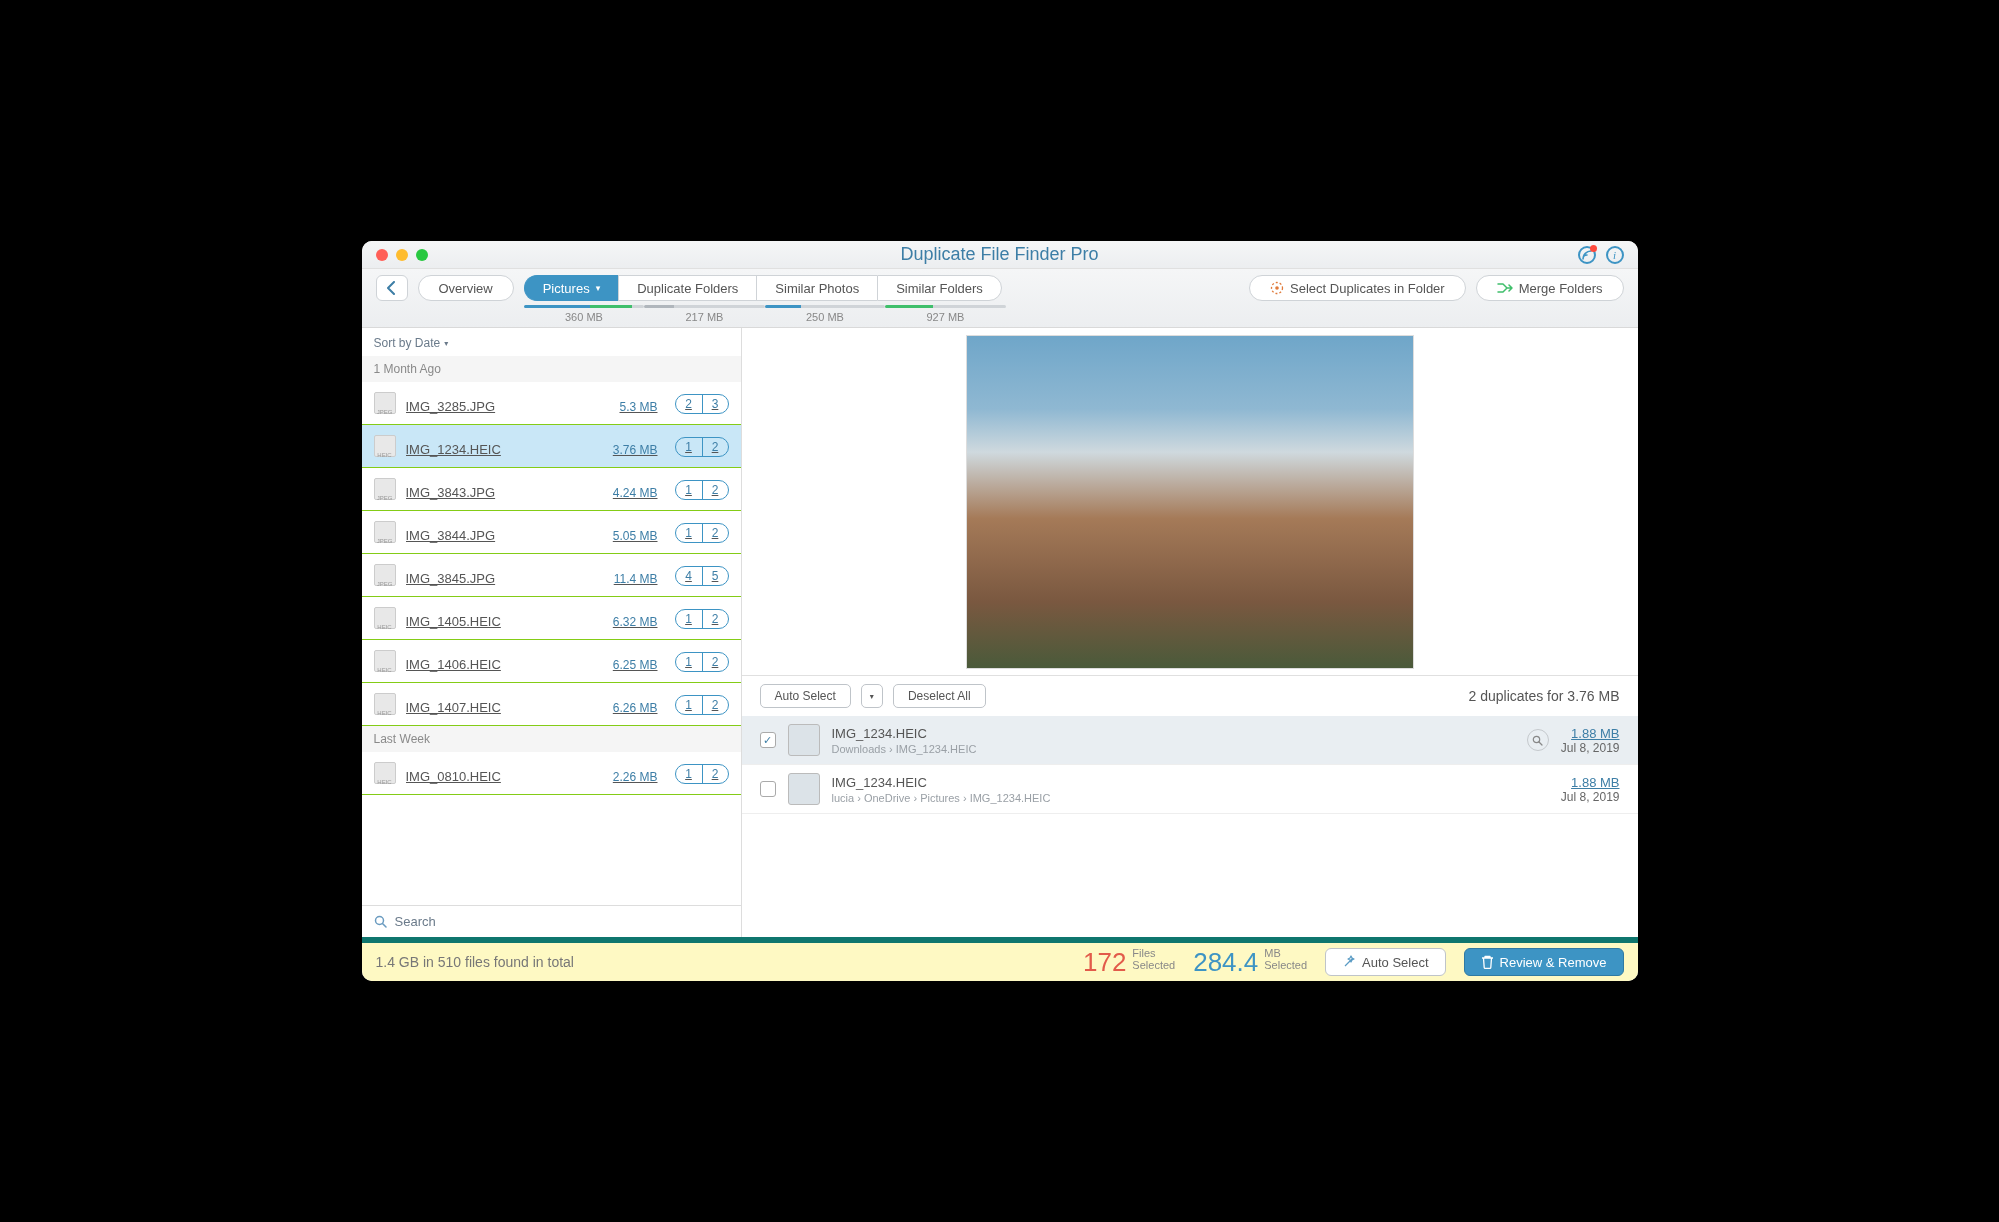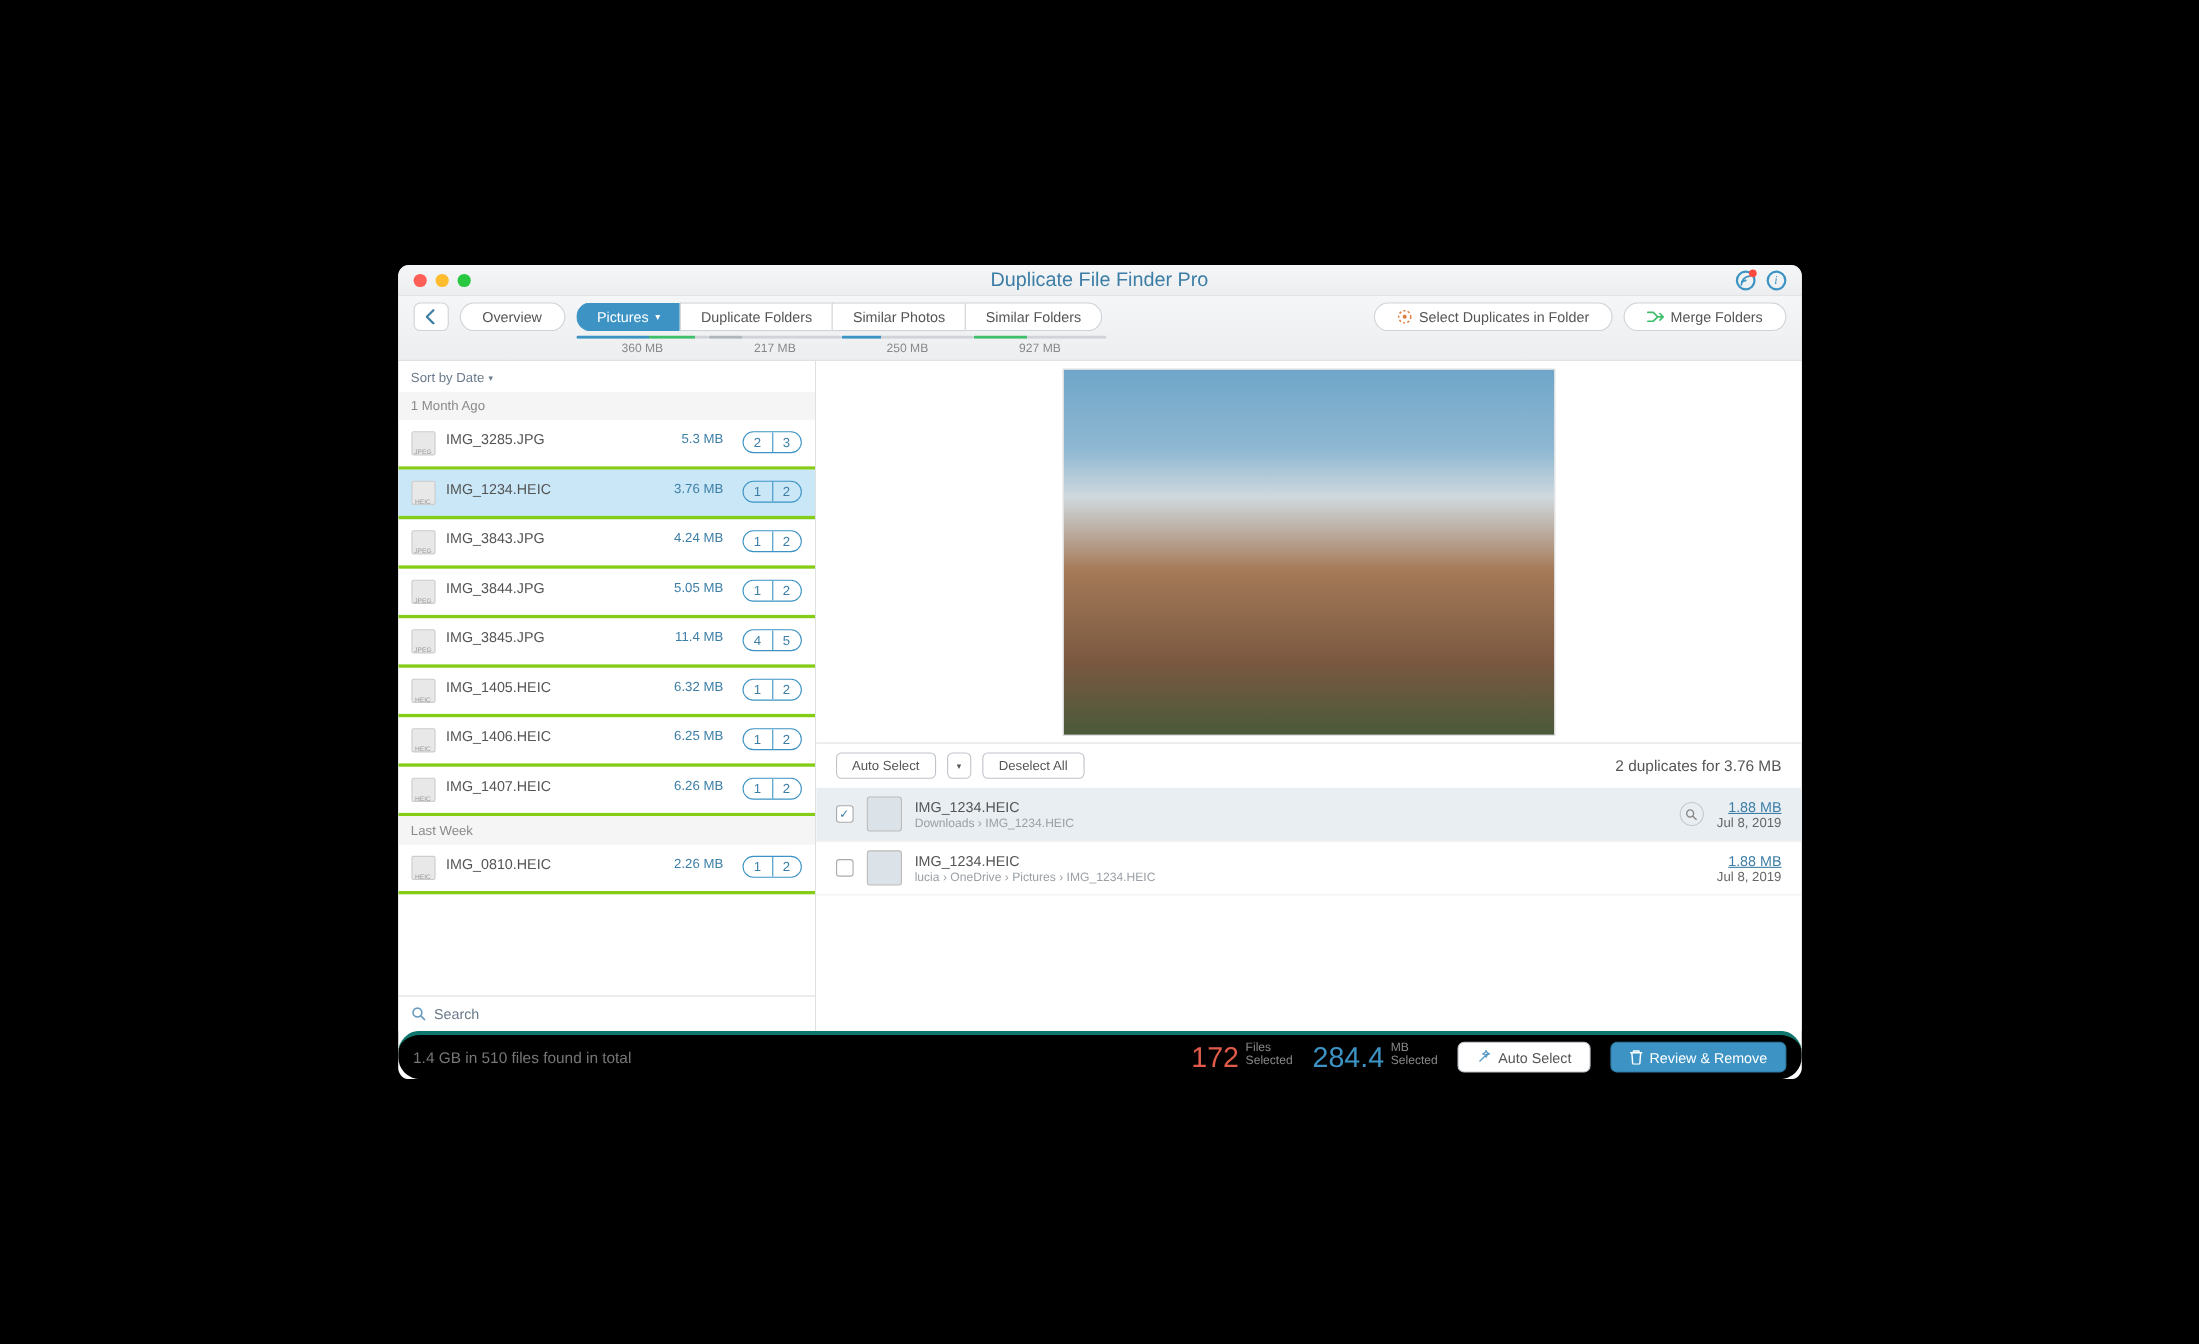--- a/index.html
+++ b/index.html
@@ -64,22 +64,23 @@
 .sizebar { height:3px; border-radius:2px; margin-bottom:3px; background:#d0d4d8; position:relative; overflow:hidden; }
 .sizebar > div { height:100%; }
 .spacer { flex:1; }
 
 .main { flex:1; display:flex; overflow:hidden; }
 .sidebar { width:380px; border-right:1px solid #ddd; display:flex; flex-direction:column; background:#fff; }
 .sorthdr { padding:8px 12px 6px; font-size:12px; color:#6a7a8a; display:flex; align-items:center; gap:4px; cursor:pointer; }
 .list { flex:1; overflow-y:auto; }
 .grouphdr { padding:6px 12px; font-size:12px; color:#8a8a8a; background:#f5f5f5; }
 .row {
-  display:flex; align-items:flex-start; padding:10px 12px; border-bottom:3px solid #84cc16; gap:10px;
+  display:flex; align-items:flex-end; padding:10px 12px; border-bottom:1px solid #84cc16; gap:10px;
   cursor:pointer;
+  text-decoration:underline;
 }
 .row.selected { background:#c9e7f7; }
 .thumb { width:22px; height:22px; background:#e8e8e8; border:1px solid #ccc; border-radius:2px; position:relative; }
 .thumb::after { content:attr(data-ext); position:absolute; left:0; right:0; bottom:-2px; font-size:6px; text-align:center; color:#999; }
 .fname { flex:1; font-size:13px; color:#555; overflow:hidden; text-overflow:ellipsis; white-space:nowrap; }
 .fsize { font-size:12px; color:#3d7ea6; margin-right:7px; white-space:nowrap; }
 .pill2 { display:flex; border:1.5px solid #3d94c4; border-radius:11px; overflow:hidden; height:20px; }
 .pill2 span { width:26px; display:flex; align-items:center; justify-content:center; font-size:12px; color:#3d7ea6; }
 .pill2 span + span { border-left:1.5px solid #3d94c4; }
 .searchbar { border-top:1px solid #ddd; padding:8px 12px; display:flex; align-items:center; gap:8px; color:#6a7a8a; }
@@ -103,22 +104,22 @@
 .cb.checked::after { content:'✓'; }
 .dupthumb { width:32px; height:32px; background:#dce3e8; border:1px solid #bbb; border-radius:3px; }
 .dupinfo { flex:1; display:flex; flex-direction:column; gap:2px; }
 .dupname { font-size:13px; color:#555; }
 .duppath { font-size:11px; color:#9aa0a6; }
 .zoomicon { width:22px; height:22px; border:1px solid #c5c9cd; border-radius:50%; display:flex; align-items:center; justify-content:center; font-size:11px; color:#888; cursor:pointer; }
 .dupmeta { text-align:right; font-size:12px; color:#666; white-space:nowrap; }
 .dupmeta .sz { color:#3d7ea6; font-size:13px;text-decoration:underline; }
 
 .footer {
-  height:44px; background:#000000; border-top:4px solid #0f766e;
-  display:flex; align-items:center; padding:0 14px; gap:18px;border-radius:20px;
+  height:44px; background:#fef9c3; border-top:6px solid #0f766e;
+  display:flex; align-items:center; padding:0 14px; gap:18px;
 }
 .footsummary { font-size:14px; color:#777; }
 .footstats { margin-left:auto; display:flex; align-items:center; gap:18px; }
 .stat { display:flex; align-items:flex-start; gap:6px; }
 .stat .num { font-size:26px; font-weight:300; }
 .stat .num.red { color:#e25b4a; }
 .stat .num.blue { color:#3d94c4; }
 .stat .lbls { display:flex; flex-direction:column; font-size:11px; color:#888; line-height:1.1; }
 .footbtn { height:28px; padding:0 16px; border:1px solid #bfc4c9; background:#fff; border-radius:6px; font-size:13px; color:#555; display:flex; align-items:center; gap:6px; cursor:pointer; }
 .footbtn.primary { background:#3d94c4; color:#fff; border-color:#2f7aa3; }

